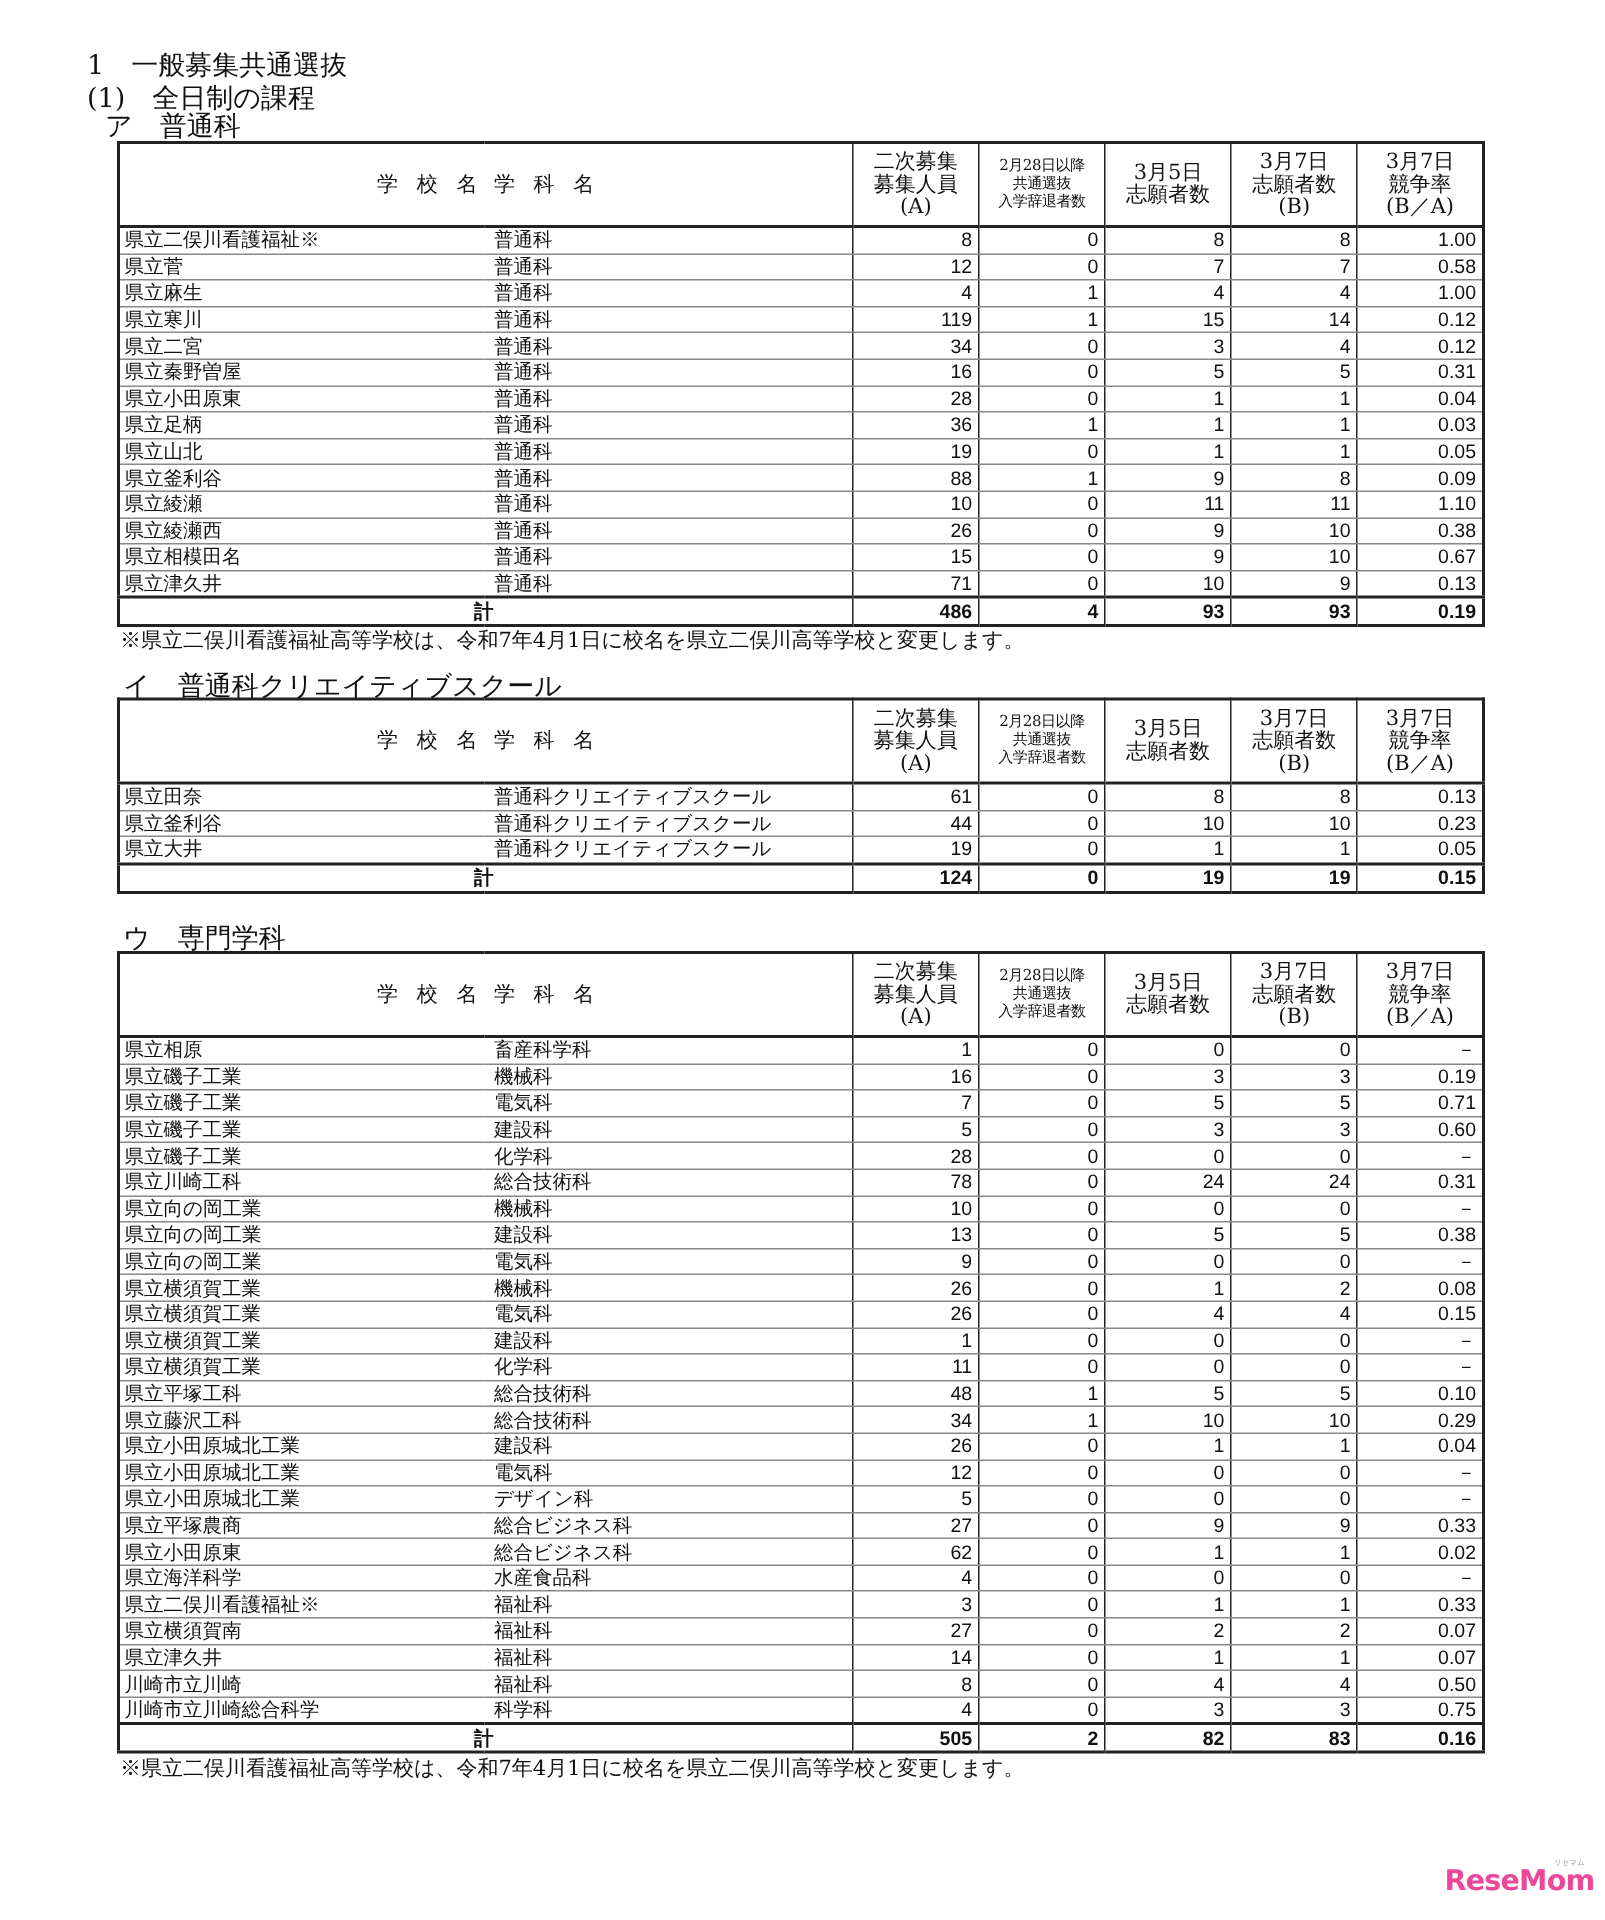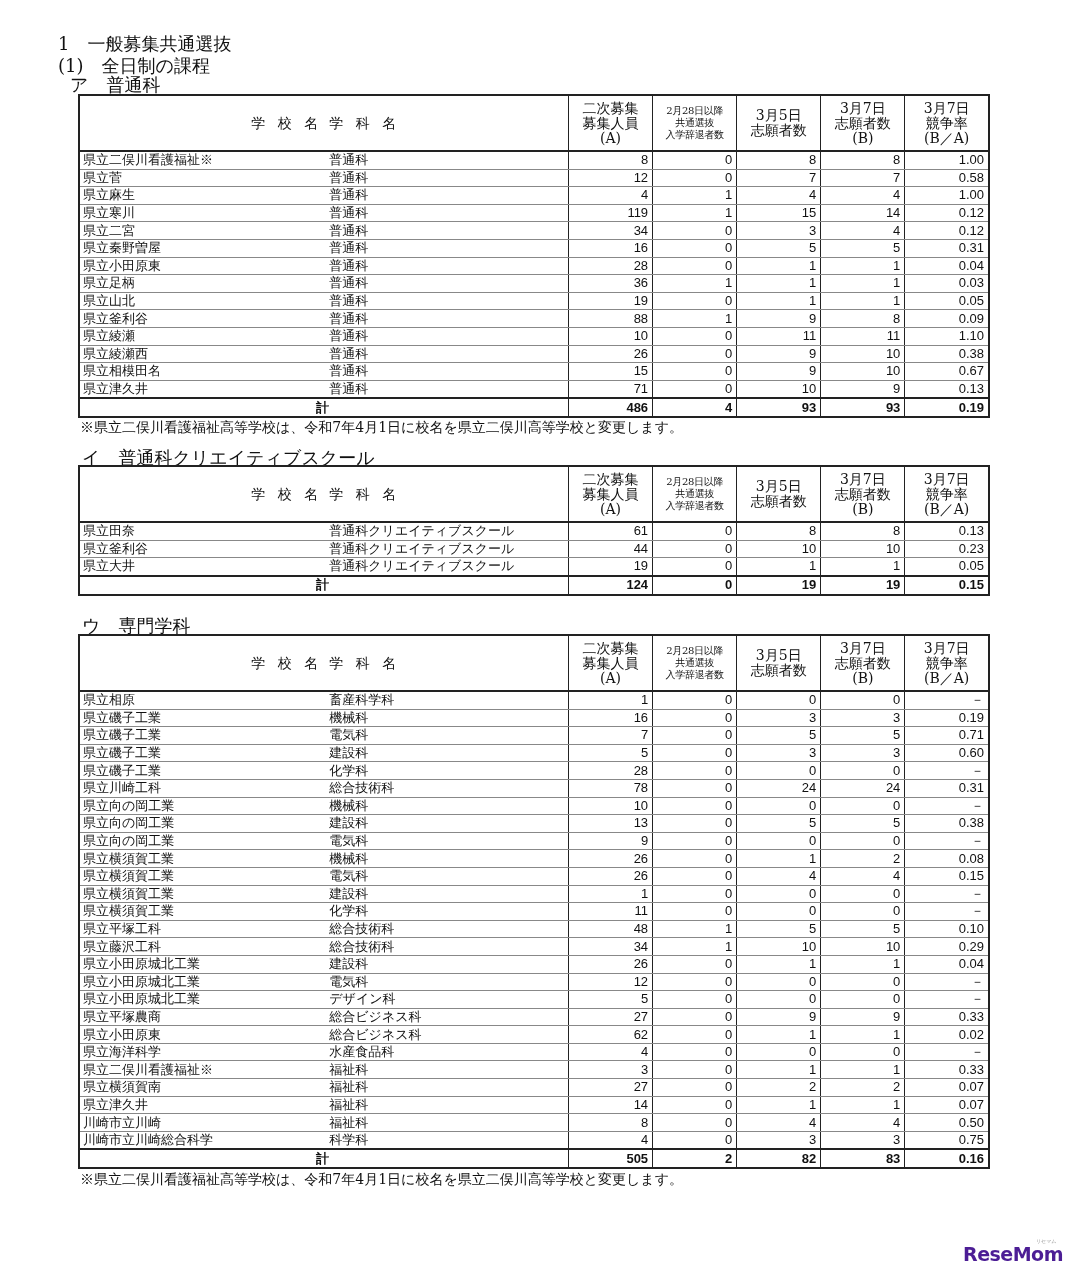--- a/index.html
+++ b/index.html
@@ -36,21 +36,21 @@
   .tbl td.num { text-align: right; padding-right: 4px; }
   .tbl tr.total td {
     border-top: 2px solid #222; border-bottom: 2px solid #222; font-weight: bold;
     height: 17px;
   }
   .tbl tr.total td.total-label { text-align: center; padding-left: 0; }
   .note { position: absolute; left: 80px; font-size: 14px; line-height: 14px; white-space: nowrap; }
   .logo {
     position: absolute; left: 963px; top: 1243px;
     font-family: "DejaVu Sans", sans-serif; font-weight: bold; font-size: 19px;
-    color: #4c1d95; letter-spacing: -0.5px;
+    color: #ec4899; letter-spacing: -0.5px;
   }
   .logo-sub { position: absolute; left: 1036px; top: 1238px; font-size: 5px; color: #999; font-family: "DejaVu Sans", sans-serif; }
 </style>
 </head>
 <body>
 
 <div class="heading" style="left:58px; top:36px;">1　一般募集共通選抜</div>
 <div class="heading" style="left:58px; top:58px;">(1)　全日制の課程</div>
 <div class="heading" style="left:70px; top:77px;">ア　普通科</div>
 

